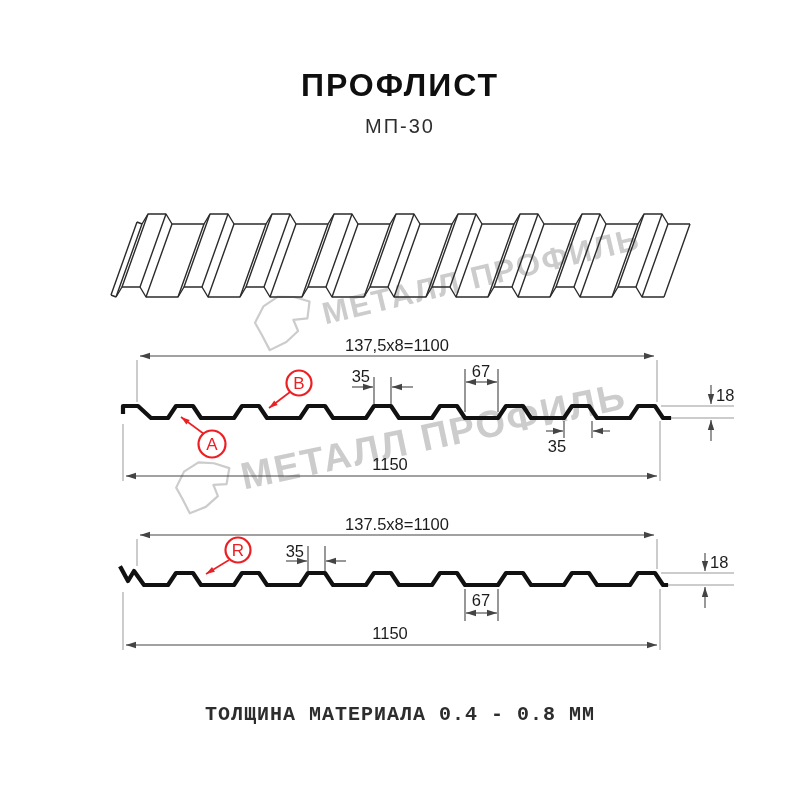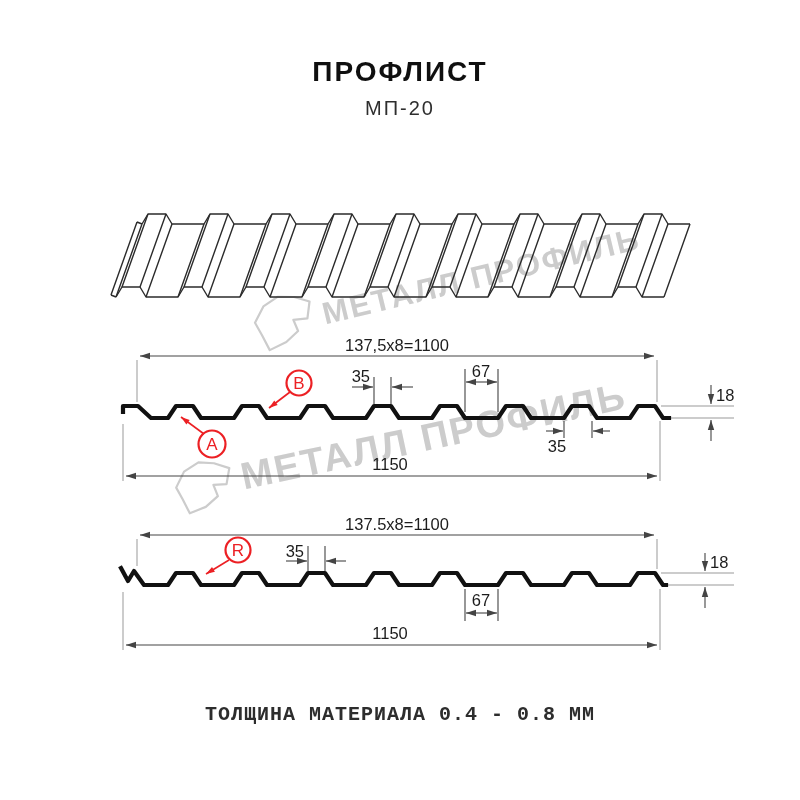--- a/index.html
+++ b/index.html
@@ -1,19 +1,19 @@
 <!DOCTYPE html>
 <html><head>
 <meta charset="utf-8">
 <style>
   html,body{margin:0;padding:0;background:#ffffff;}
   .page{position:relative;width:800px;height:800px;background:#ffffff;overflow:hidden;
         font-family:"Liberation Sans",sans-serif;}
   .hdr{position:absolute;top:56px;left:0;width:800px;text-align:center;}
-  .hdr h1{margin:0;font-size:28px;font-weight:700;letter-spacing:2px;color:#0f0f0f;
+  .hdr h1{margin:11px;font-size:32px;font-weight:700;letter-spacing:2px;color:#0f0f0f;
           font-family:"Liberation Sans",sans-serif;}
   .hdr .model{margin-top:9px;font-size:20px;font-weight:400;letter-spacing:2px;color:#2e2e2e;}
   .ftr{position:absolute;top:703px;left:0;width:800px;text-align:center;
        font-size:20px;font-weight:600;letter-spacing:1px;color:#2d2d2d;font-family:Liberation Mono, monospace;}
   svg{position:absolute;left:0;top:0;}
   .prof{stroke:#111111;stroke-width:4.2;fill:none;stroke-linejoin:round;stroke-linecap:square;}
   .wire{stroke:#2b2b2b;stroke-width:1.4;fill:none;stroke-linejoin:round;}
   .ext{stroke:#999999;stroke-width:1;fill:none;}
   .dim{stroke:#444444;stroke-width:1.1;fill:none;}
   .tick{stroke:#444444;stroke-width:1.1;fill:none;}
@@ -23,21 +23,21 @@
   .wm{stroke:#cccccc;stroke-width:2.2;fill:none;stroke-linejoin:round;}
   .wmt{font-family:"Liberation Sans",sans-serif;font-weight:700;fill:#cccccc;letter-spacing:2px;}
 </style>
 </head>
 <body>
 
 <div class="page">
 
   <div class="hdr">
     <h1>ПРОФЛИСТ</h1>
-    <div class="model">МП-20</div>
+    <div class="model">МП-30</div>
   </div>
 
   <svg width="800" height="800" viewBox="0 0 800 800">
     <defs>
       <marker id="ah" viewBox="0 0 10 8" refX="10" refY="4" markerWidth="11" markerHeight="8" orient="auto" markerUnits="userSpaceOnUse">
         <path d="M0,0.8 L10,4 L0,7.2 Z" fill="#444444"></path>
       </marker>
       <marker id="ahr" viewBox="0 0 10 8" refX="10" refY="4" markerWidth="10" markerHeight="7" orient="auto" markerUnits="userSpaceOnUse">
         <path d="M0,0.8 L10,4 L0,7.2 Z" fill="#ec2024"></path>
       </marker>

